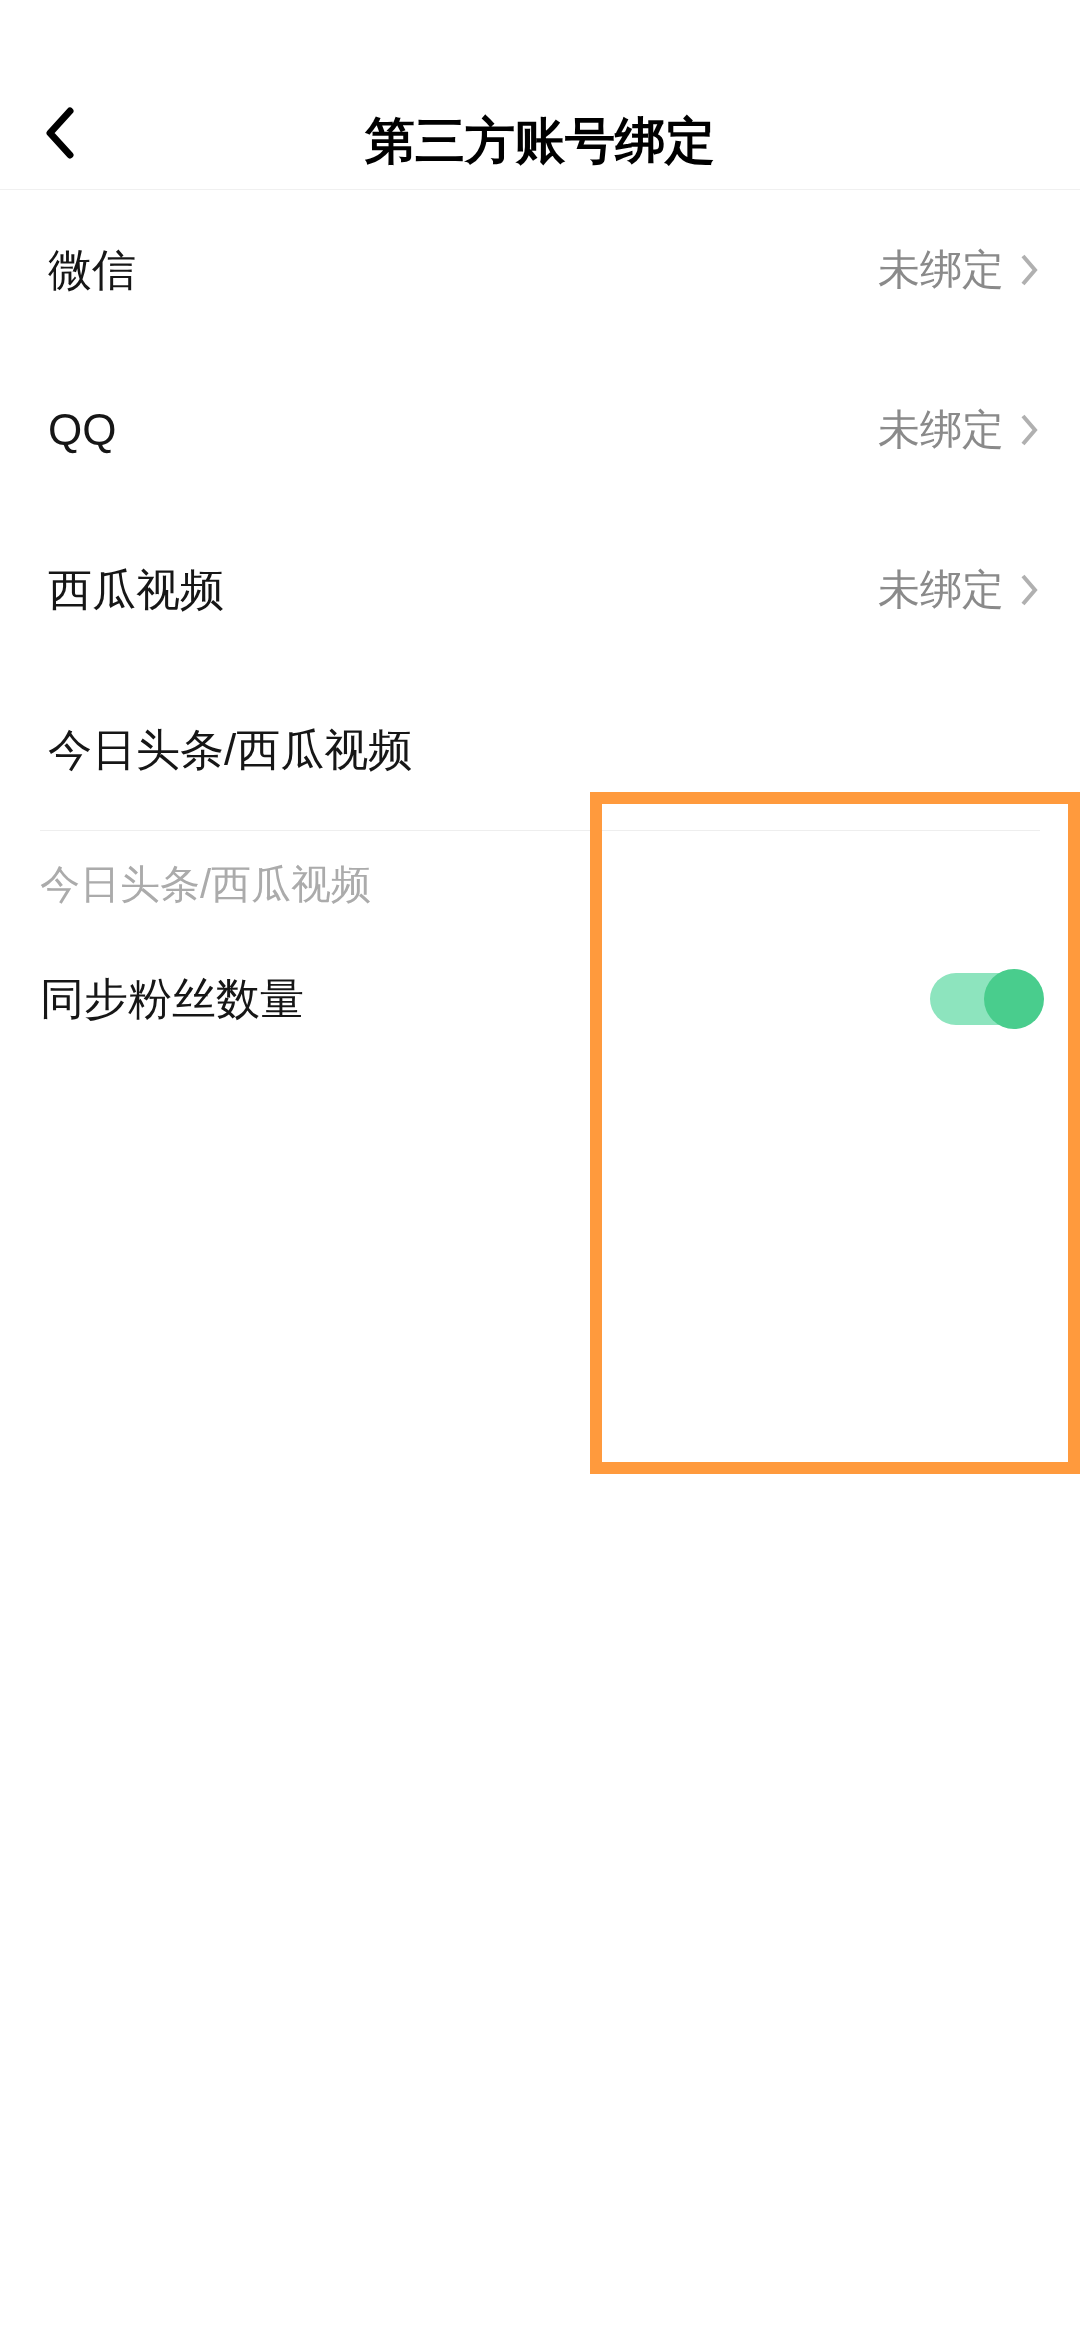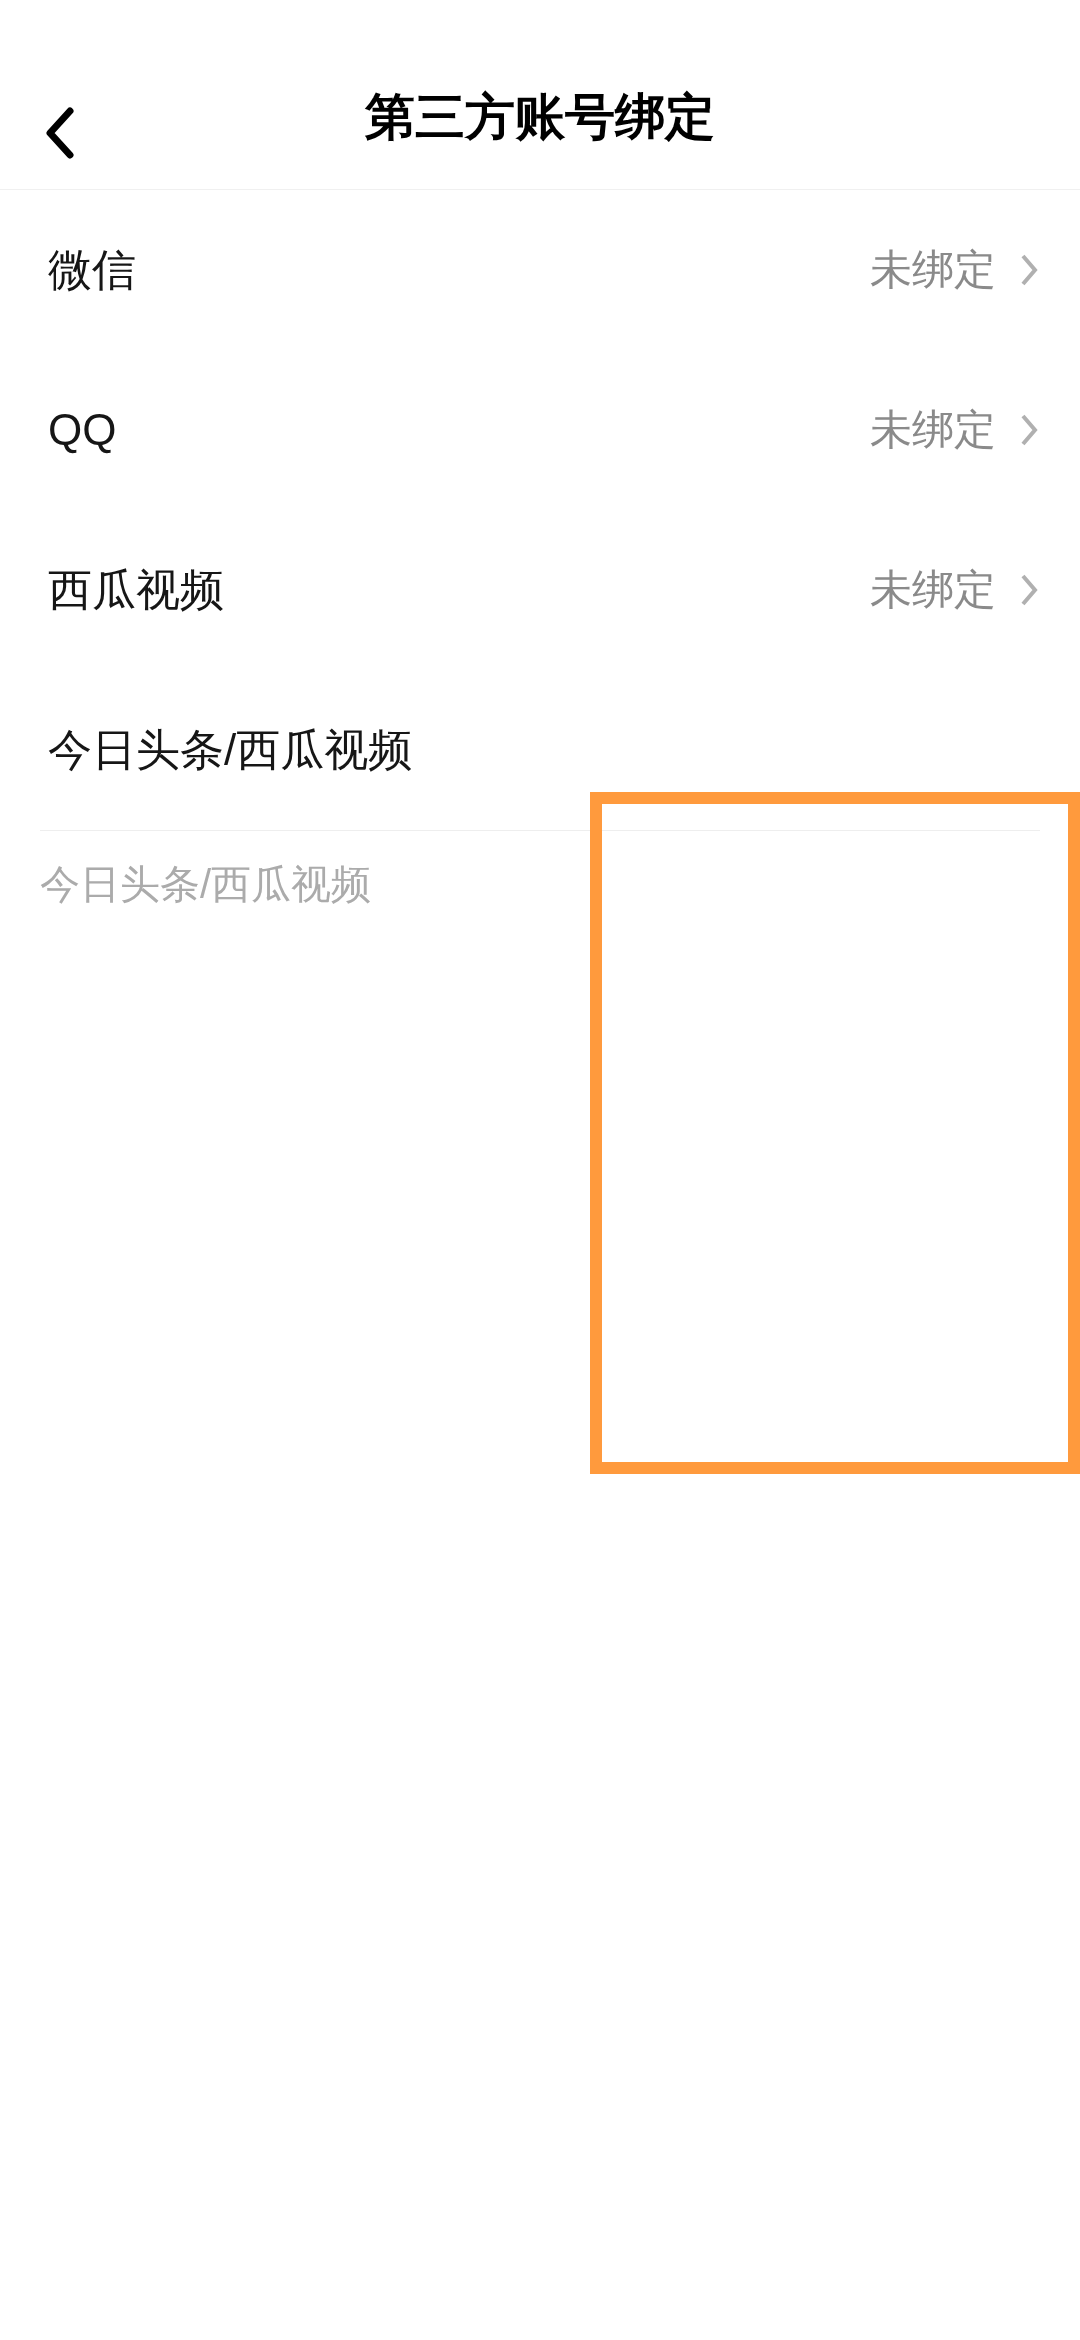--- a/index.html
+++ b/index.html
@@ -16,21 +16,21 @@
   position: relative;
   overflow: hidden;
 }
 
 .header {
   position: relative;
   height: 190px;
   display: flex;
   align-items: flex-end;
   justify-content: center;
-  padding-bottom: 38px;
+  padding-bottom: 14px;
   border-bottom: 1px solid #f0f0f0;
 }
 
 .back-button {
   position: absolute;
   left: 30px;
   bottom: 26px;
   width: 60px;
   height: 60px;
   display: flex;
@@ -65,21 +65,21 @@
 
 .row-label {
   font-size: 44px;
   color: #161616;
   font-weight: 400;
 }
 
 .row-right {
   display: flex;
   align-items: center;
-  gap: 24px;
+  gap: 16px;
 }
 
 .row-status {
   font-size: 42px;
   color: #8a8a8a;
 }
 
 .row-status-blurred {
   font-size: 42px;
   color: #8a8a8a;
@@ -191,17 +191,23 @@
   </div>
 
   <div class="row">
     <div class="row-label">今日头条/西瓜视频</div>
   </div>
 
   <div class="divider"></div>
 
   <div class="section-title">今日头条/西瓜视频</div>
 
+  <div class="toggle-row">
+    <div class="toggle-label">同步粉丝数量</div>
+    <div class="toggle">
+      <div class="toggle-knob"></div>
+    </div>
+  </div>
 
 
 </div>
 
 <div class="highlight-box" style="left:590px;top:792px;width:490px;height:682px;"></div>
 
 </body></html>

